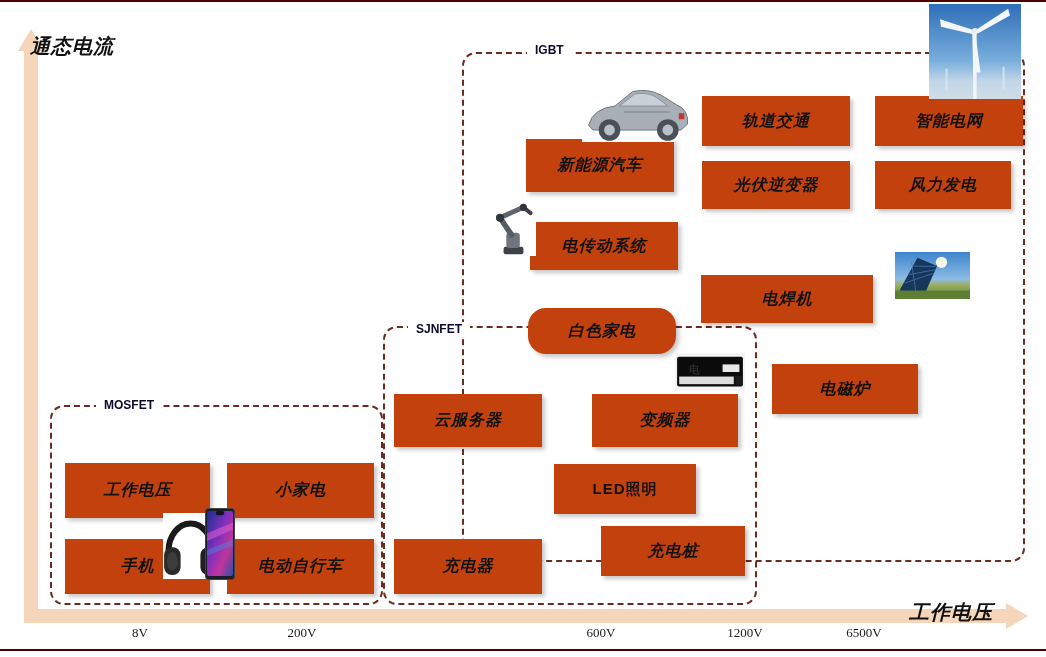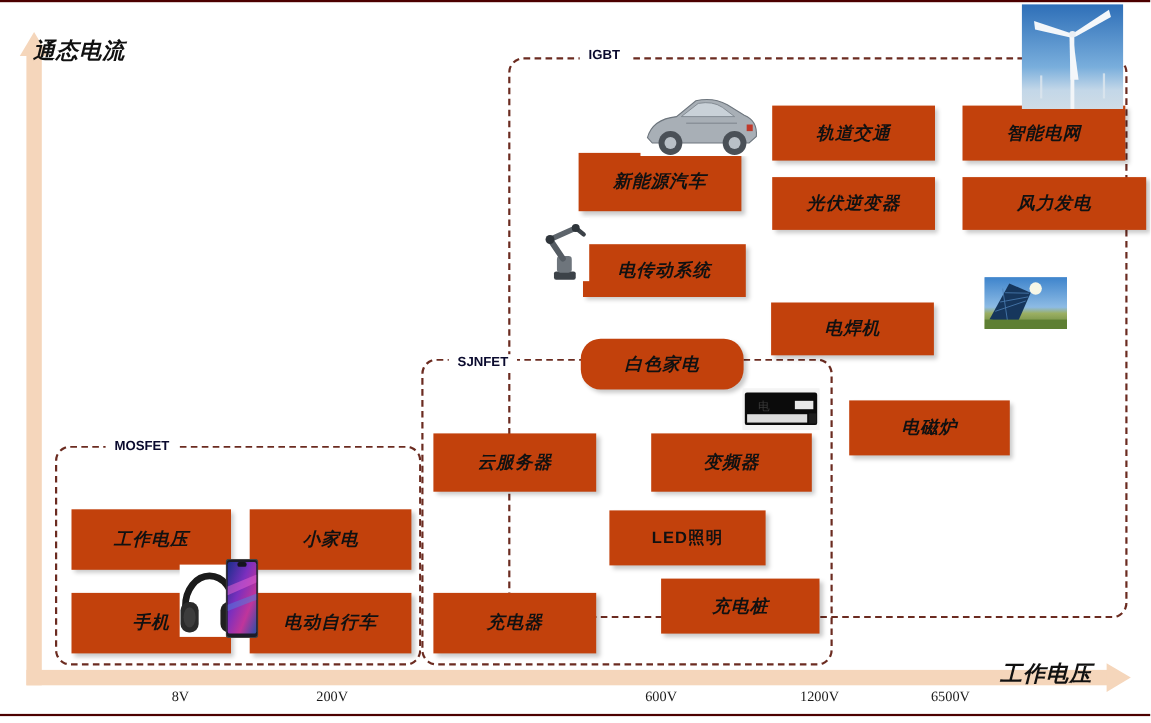--- a/index.html
+++ b/index.html
@@ -151,21 +151,21 @@
 
   <div class="axis-y-head"></div>
   <div class="axis-y-shaft"></div>
   <div class="axis-x-shaft"></div>
   <div class="axis-x-head"></div>
 
   <div class="axis-label y">通态电流</div>
   <div class="axis-label x">工作电压</div>
 
   <div id="ticks">
-      <div class="tick-label" style="left: 140px; margin-left: 24px;">8V</div>
+      <div class="tick-label" style="left: 140px;">8V</div>
       <div class="tick-label" style="left: 302px;">200V</div>
       <div class="tick-label" style="left: 601px;">600V</div>
       <div class="tick-label" style="left: 745px;">1200V</div>
       <div class="tick-label" style="left: 864px;">6500V</div>
     </div>
 
   <div id="regions">
       <div class="region" style="left: 50px; top: 405px; width: 333px; height: 200px; border-color: rgb(107, 43, 32);"></div>
       <div class="region-label" style="left: 96px; top: 398px;">MOSFET</div>
       <div class="region" style="left: 383px; top: 326px; width: 374px; height: 279px; border-color: rgb(107, 43, 32);"></div>
@@ -306,27 +306,27 @@
       </div>
       <div class="card" style="left: 702px; top: 96px; width: 148px; height: 50px;">
         <span>轨道交通</span>
       </div>
       <div class="card" style="left: 875px; top: 96px; width: 148px; height: 50px;">
         <span>智能电网</span>
       </div>
       <div class="card" style="left: 702px; top: 161px; width: 148px; height: 48px;">
         <span>光伏逆变器</span>
       </div>
-      <div class="card" style="left: 875px; top: 161px; width: 167px; height: 48px; text-align: center;">
+      <div class="card" style="left: 875px; top: 161px; width: 136px; height: 48px; text-align: center;">
         <span>风力发电</span>
       </div>
       <div class="card" style="left: 530px; top: 222px; width: 148px; height: 48px;">
         <span>电传动系统</span>
       </div>
-      <div class="card" style="left: 701px; top: 275px; width: 148px; height: 48px;">
+      <div class="card" style="left: 701px; top: 275px; width: 172px; height: 48px;">
         <span>电焊机</span>
       </div>
       <div class="card" style="left: 772px; top: 364px; width: 146px; height: 50px;">
         <span>电磁炉</span>
       </div>
     </div>
 
 </div>
 
 </body></html>

